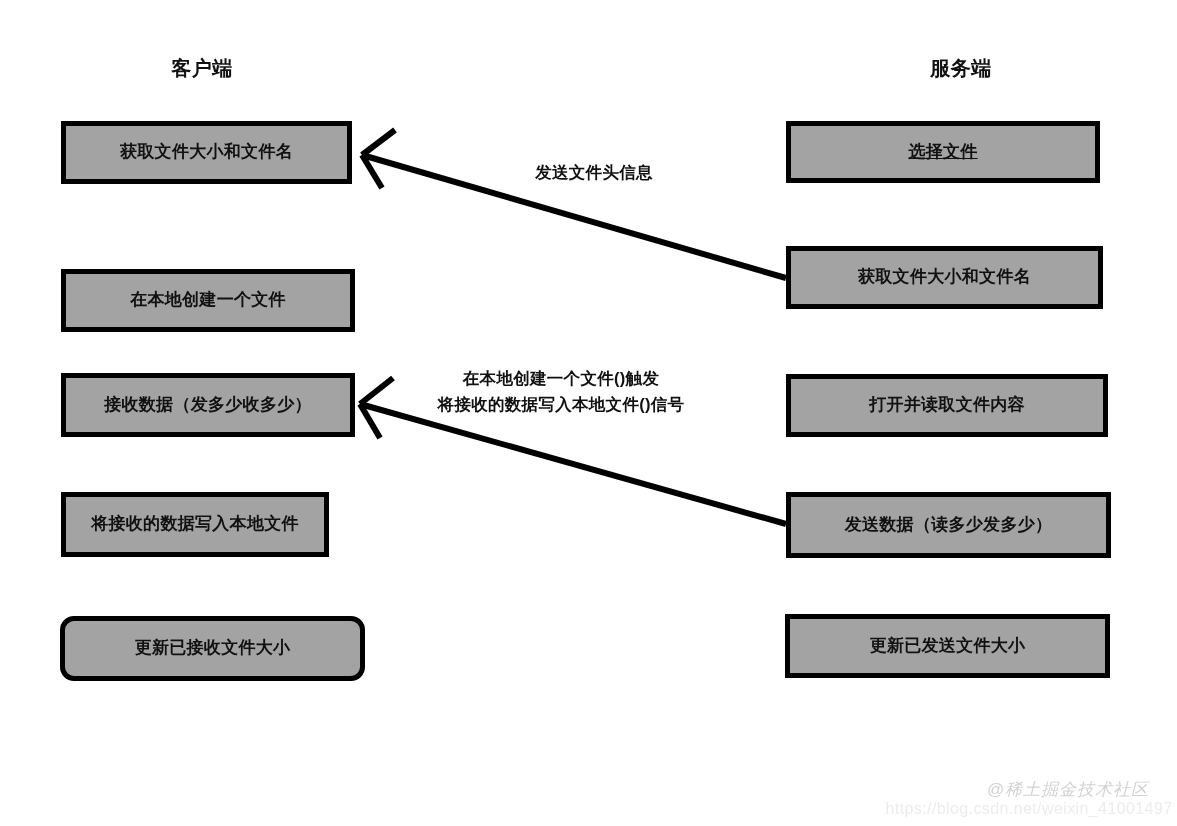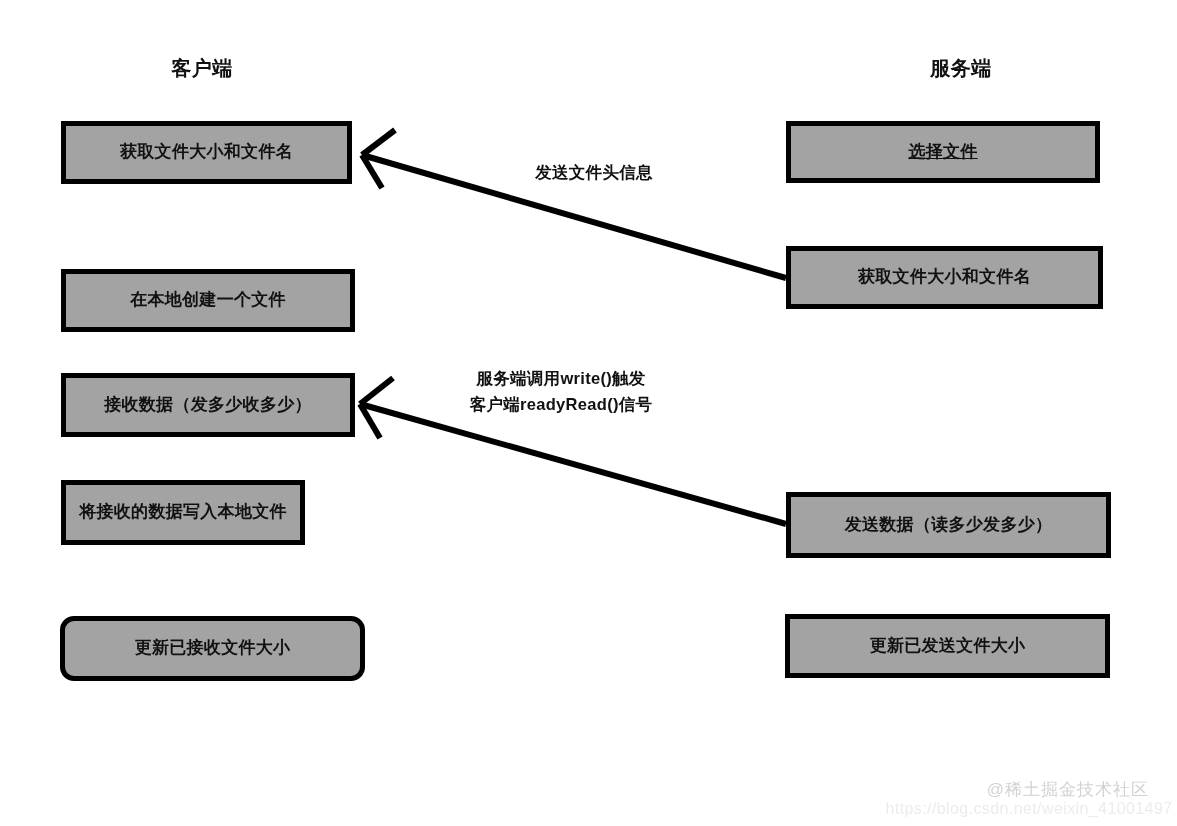--- a/index.html
+++ b/index.html
@@ -62,20 +62,21 @@
     white-space: nowrap;
     transform: translateX(-50%);
   }
   .watermark-brand {
     position: absolute;
     font-size: 17px;
     color: #d2d2d2;
     white-space: nowrap;
     letter-spacing: 1px;
     transform: translateX(-50%);
+    font-style: italic;
   }
   .watermark-url {
     position: absolute;
     font-size: 16px;
     color: #ececec;
     white-space: nowrap;
     letter-spacing: 0.4px;
     transform: translateX(-50%);
   }
 </style>
@@ -99,45 +100,48 @@
       <line x1="786" y1="524" x2="360" y2="404" stroke="#000000" stroke-width="6" stroke-linecap="butt"></line>
       <line x1="360" y1="404" x2="393" y2="378" stroke="#000000" stroke-width="6" stroke-linecap="butt"></line>
       <line x1="360" y1="404" x2="380" y2="438" stroke="#000000" stroke-width="6" stroke-linecap="butt"></line>
     </g>
   </svg>
 
   <div class="edge-label" style="left:554px; top:160px;margin-left:40px;">
     <div>发送文件头信息</div>
   </div>
   <div class="edge-label" style="left:561px; top:366px;">
-    <div>服务端调用write()触发</div>
-    <div>客户端readyRead()信号</div>
+    <div>在本地创建一个文件()触发</div>
+    <div>将接收的数据写入本地文件()信号</div>
   </div>
 
   <div class="node" style="left:61px; top:121px; width:291px; height:63px;">
     <span>获取文件大小和文件名</span>
   </div>
   <div class="node" style="left:61px; top:249px; width:294px; height:63px;margin-top:20px;">
     <span>在本地创建一个文件</span>
   </div>
   <div class="node" style="left:61px; top:373px; width:294px; height:64px;">
     <span>接收数据（发多少收多少）</span>
   </div>
-  <div class="node" style="left:61px; top:480px; width:244px; height:65px;">
+  <div class="node" style="left:61px; top:492px; width:268px; height:65px;">
     <span>将接收的数据写入本地文件</span>
   </div>
   <div class="node" style="left:60px; top:616px; width:305px; height:65px;border-radius:14px;">
     <span>更新已接收文件大小</span>
   </div>
 
   <div class="node" style="left:786px; top:121px; width:314px; height:62px;text-decoration:underline;">
     <span>选择文件</span>
   </div>
   <div class="node" style="left:786px; top:246px; width:317px; height:63px;">
     <span>获取文件大小和文件名</span>
+  </div>
+  <div class="node" style="left:786px; top:374px; width:322px; height:63px;">
+    <span>打开并读取文件内容</span>
   </div>
   <div class="node" style="left:786px; top:492px; width:325px; height:66px;">
     <span>发送数据（读多少发多少）</span>
   </div>
   <div class="node" style="left:785px; top:614px; width:325px; height:64px;">
     <span>更新已发送文件大小</span>
   </div>
 
   <div class="watermark-brand" style="left:1068px; top:778px;">@稀土掘金技术社区</div>
   <div class="watermark-url" style="left:1029px; top:800px;">https://blog.csdn.net/weixin_41001497</div>

